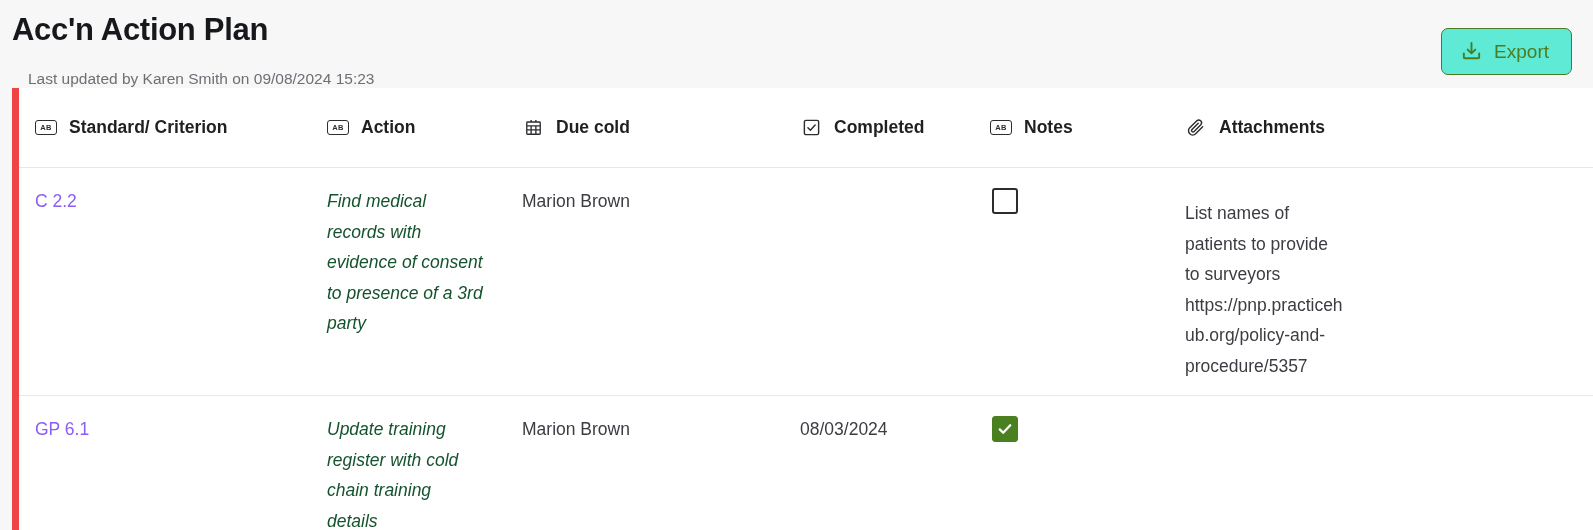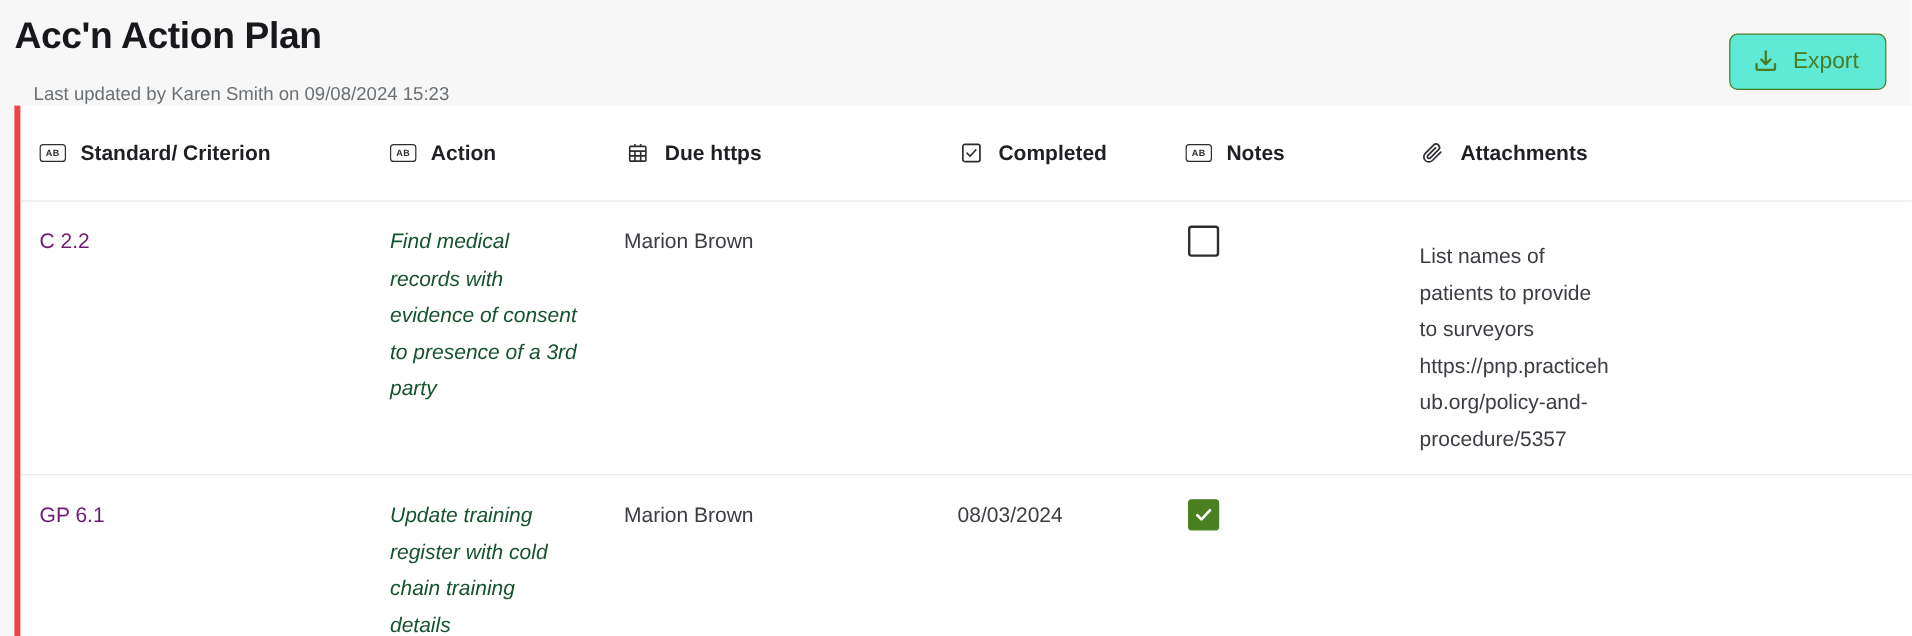--- a/index.html
+++ b/index.html
@@ -63,21 +63,21 @@
   .export-button svg { display: block; }
 
   
   .table-card {
     position: absolute;
     left: 12px;
     top: 88px;
     right: 0;
     bottom: 0;
     background: #ffffff;
-    border-left: 5px solid #ef4444;
+    border-left: 7px solid #ef4444;
     box-sizing: border-box;
     overflow: hidden;
   }
   .grid-row {
     display: grid;
     grid-template-columns: 292px 195px 278px 190px 195px 203px 240px;
     box-sizing: border-box;
   }
   .header-row {
     height: 80px;
@@ -126,21 +126,21 @@
   .row-1 { min-height: 216px; }
   .row-2 { min-height: 110px; }
   .cell {
     padding: 0 20px 0 16px;
     font-size: 17.5px;
     line-height: 30.5px;
     color: #3b3d42;
     word-wrap: break-word;
     overflow-wrap: break-word;
   }
-  .cell-standard { color: #701a75; }
+  .cell-standard { color: #8b5cf6; }
   .cell-action { color: #14532d; font-style: italic; }
   .cell-center-check {
     display: flex;
     align-items: flex-start;
     padding-left: 18px;
     padding-top: 2px;
   }
   .checkbox {
     width: 26px;
     height: 26px;
@@ -200,21 +200,21 @@
       </div>
 
 
       <div class="col-head">
         <span class="hicon">
           <svg width="19" height="19" viewBox="0 0 24 24" fill="none" stroke="#2b2d31" stroke-width="1.7">
             <rect x="3.5" y="5" width="17" height="15.5" rx="1"></rect>
             <path d="M3.5 10h17M9 5V2.6M15 5V2.6M9 10v10.5M15 10v10.5M3.5 15h17"></path>
           </svg>
         </span>
-        <span>Due https</span>
+        <span>Due cold</span>
       </div>
 
       <div class="col-head">
         <span class="hicon">
           <svg width="19" height="19" viewBox="0 0 24 24" fill="none" stroke="#2b2d31" stroke-width="1.8" stroke-linecap="round" stroke-linejoin="round">
             <rect x="3" y="3" width="18" height="18" rx="2"></rect>
             <path d="M7.5 12.2l3.1 3.2 6-6.6"></path>
           </svg>
         </span>
         <span>Completed</span>

